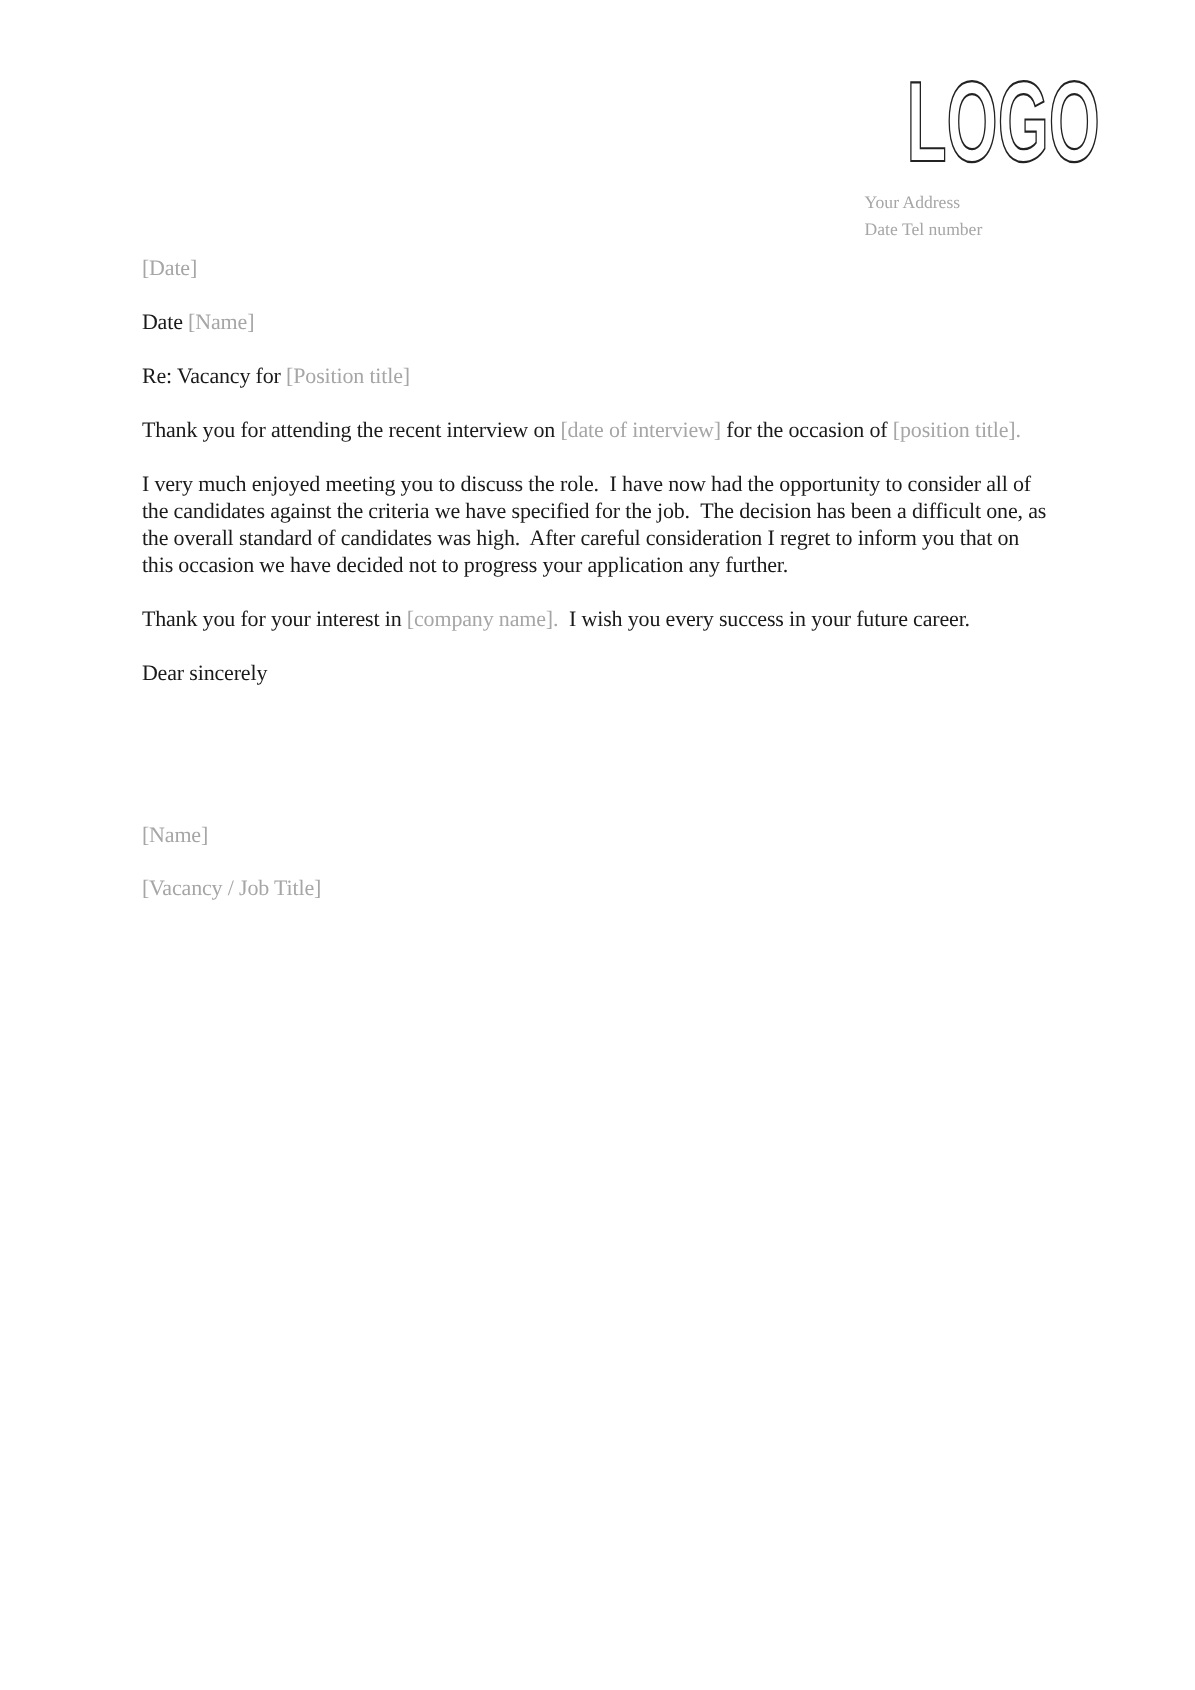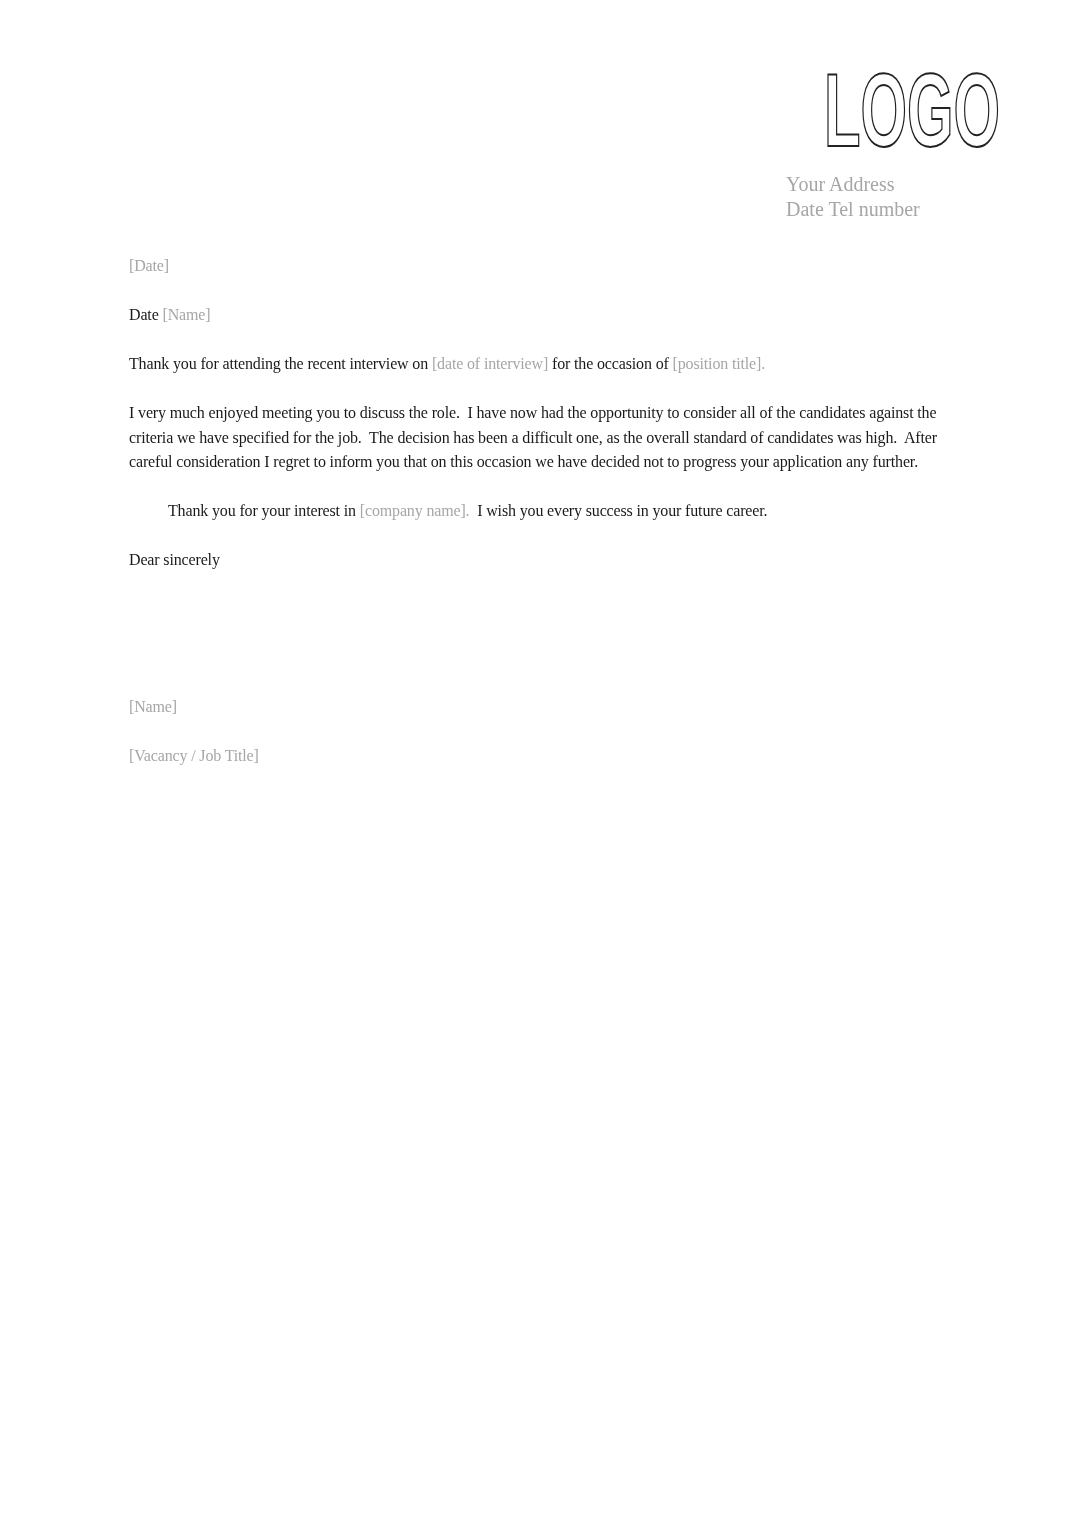--- a/index.html
+++ b/index.html
@@ -7,25 +7,25 @@
       width: 1086px; height: 1536px; position: relative; overflow: hidden;
       font-family: "Liberation Serif", "DejaVu Serif", serif;
       color: #1a1a1a;
     }
     .logo {
       position: absolute; left: 782px; top: 64px; width: 178px; height: 86px; margin-left: 42px;
     }
     .logo svg { width: 100%; height: 100%; display: block; }
     .contact {
       position: absolute; left: 786px; top: 172px;
-      font-size: 20px; line-height: 25px; color: #a6a6a6;
+      font-size: 16px; line-height: 25px; color: #a6a6a6;
     }
     .letter {
-      position: absolute; left: 129px; top: 254px; width: 830px;
-      font-size: 16px; line-height: 24.5px; letter-spacing: -0.15px;
+      position: absolute; left: 129px; top: 232px; width: 830px;
+      font-size: 20px; line-height: 24.5px; letter-spacing: -0.15px;
     }
     .letter p { margin: 0 0 24.5px 0; }
     .ph { color: #a6a6a6; }
     .sig-gap { height: 98px; }
   </style>
 </head>
 <body>
 
 <div class="logo">
   <svg viewBox="0 0 178 86">
@@ -39,27 +39,31 @@
 </div>
 
 <div class="letter">
   <p class="ph">[Date]</p>
 
   <p>
     <span>Date</span>
     <span class="ph">[Name]</span>
   </p>
 
+  <p>
+    <span>Re: Vacancy for</span>
+    <span class="ph">[Position title]</span>
+  </p>
 
   <p><span>Thank you for attending the recent interview on</span> <span class="ph">[date of interview]</span> <span>for the occasion of</span> <span class="ph">[position title]</span><span class="ph">.</span></p>
 
   <p style="white-space: pre-wrap;">I very much enjoyed meeting you to discuss the role.  I have now had the opportunity to consider all of the candidates against the criteria we have specified for the job.  The decision has been a difficult one, as the overall standard of candidates was high.  After careful consideration I regret to inform you that on this occasion we have decided not to progress your application any further.</p>
 
 
-  <p style="white-space: pre-wrap; margin-left: 39px;"><span>Thank you for your interest in</span> <span class="ph">[company name].</span>  <span>I wish you every success in your future career.</span></p>
+  <p style="white-space: pre-wrap;"><span>Thank you for your interest in</span> <span class="ph">[company name].</span>  <span>I wish you every success in your future career.</span></p>
 
   <p>Dear sincerely</p>
 
   <div class="sig-gap"></div>
 
   <p class="ph">[Name]</p>
   <p class="ph">[Vacancy / Job Title]</p>
 </div>
 
 </body></html>

